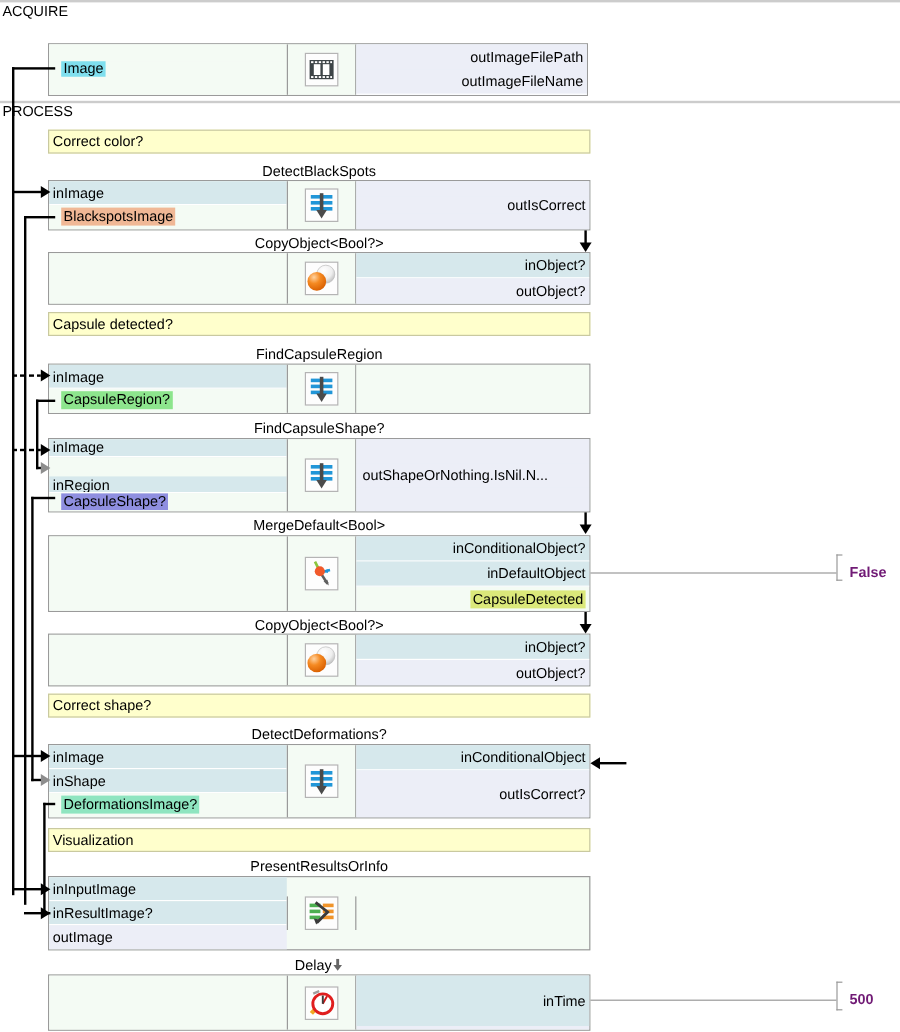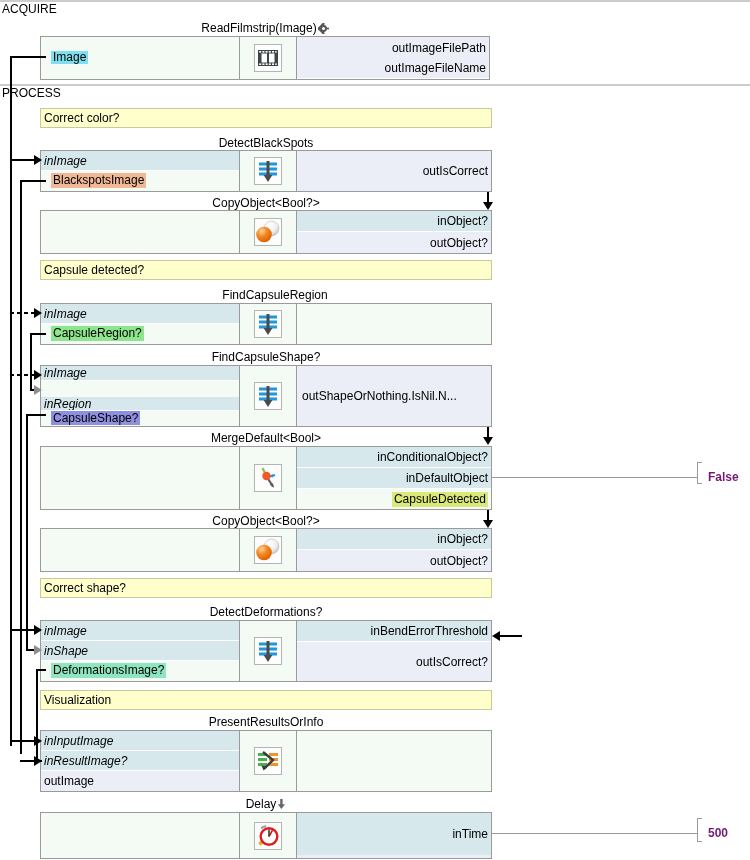--- a/index.html
+++ b/index.html
@@ -76,21 +76,21 @@
     box-sizing:border-box;
     display:flex;
     align-items:center;
     font-size:12px;
     line-height:1;
     height:20px;
     padding:0 3px;
     white-space:nowrap;
     overflow:hidden;
   }
-  .port.in{ background:#d6e8ec; border-bottom:1px solid #ffffff; justify-content:flex-start;font-style:italic;}
+  .port.in{ background:#d6e8ec; border-bottom:1px solid #ffffff; justify-content:flex-start;}
   .port.out{ background:#eceef7; border-bottom:1px solid #ffffff; justify-content:flex-end;}
   .port.right-in{ background:#d6e8ec; border-bottom:1px solid #ffffff; justify-content:flex-end;}
   .port.plain{ background:#f4fbf4; justify-content:flex-start; border-bottom:1px solid transparent;}
   .port.plain-right{ background:#eceef7; justify-content:flex-end;}
   .port.filler{ background:#f4fbf4; flex:1 1 auto;}
   .port.filler-right{ background:#eceef7; flex:1 1 auto;}
 
   .lbl-hl{
     display:inline-block;
     padding:0 2px;
@@ -174,32 +174,20 @@
   svg{display:block;}
 </style>
 </head>
 <body>
 
 <div id="canvas">
 
   <div class="section-rule" style="top:0px;"></div>
   <div class="section-label" style="left:2px; top:2px;">ACQUIRE</div>
 
-  <div class="node-title" style="left:40px; top:21px; width:450px;">
-    <span>ReadFilmstrip(Image)</span><span class="title-gear"><svg width="11" height="11" viewBox="0 0 11 11">
-          <g fill="#555">
-            <circle cx="5.5" cy="5.5" r="3.4"></circle>
-            <rect x="4.7" y="0" width="1.6" height="11"></rect>
-            <rect x="0" y="4.7" width="11" height="1.6"></rect>
-            <rect x="1" y="1" width="1.6" height="9" transform="rotate(45 5.5 5.5)"></rect>
-            <rect x="1" y="1" width="1.6" height="9" transform="rotate(-45 5.5 5.5)"></rect>
-          </g>
-          <circle cx="5.5" cy="5.5" r="1.5" fill="#fff"></circle>
-        </svg></span>
-  </div>
 
   <div class="node" style="left:40px; top:36px; width:450px; height:44px;">
     <div class="node-col col-left" style="width:198px;">
       <div class="port filler"></div>
       <div class="port plain" style="height:20px;">
         <span class="lbl-hl" style="background:#7fdfee;">Image</span>
       </div>
       <div class="port filler"></div>
     </div>
     <div class="node-col col-icon" style="width:58px;">
@@ -288,21 +276,21 @@
       </div>
     </div>
     <div class="node-col col-right" style="width:194px;">
       <div class="port right-in" style="height:21px;">inObject?</div>
       <div class="port out" style="height:21px;border-bottom:none;">outObject?</div>
     </div>
   </div>
 
   <div class="comment" style="left:40px; top:260px; width:452px; height:20px;">Capsule detected?</div>
 
-  <div class="node-title" style="left:49px; top:288px; width:452px;">FindCapsuleRegion</div>
+  <div class="node-title" style="left:40px; top:288px; width:452px;">FindCapsuleRegion</div>
   <div class="node" style="left:40px; top:303px; width:452px; height:42px;">
     <div class="node-col col-left" style="width:198px;">
       <div class="port in" style="height:20px;">inImage</div>
       <div class="port plain" style="height:20px;">
         <span class="lbl-hl" style="background:#8de58d;">CapsuleRegion?</span>
       </div>
     </div>
     <div class="node-col col-icon" style="width:58px;">
       <div class="icon-frame">
         <svg width="26" height="26" viewBox="0 0 26 26">
@@ -407,29 +395,29 @@
             <rect x="4" y="4.5" width="18" height="3"></rect>
             <rect x="4" y="9.5" width="18" height="3"></rect>
             <rect x="4" y="14.5" width="18" height="3"></rect>
           </g>
           <rect x="11.5" y="3" width="3" height="15" fill="#4a4a4a"></rect>
           <polygon points="13,24 8.6,17 17.4,17" fill="#4a4a4a"></polygon>
         </svg>
       </div>
     </div>
     <div class="node-col col-right" style="width:194px;">
-      <div class="port right-in" style="height:21px;">inBendErrorThreshold</div>
+      <div class="port right-in" style="height:21px;">inConditionalObject</div>
       <div class="port out" style="height:39px;border-bottom:none;">outIsCorrect?</div>
     </div>
   </div>
 
   <div class="comment" style="left:40px; top:690px; width:452px; height:20px;">Visualization</div>
 
   <div class="node-title" style="left:40px; top:715px; width:452px;">PresentResultsOrInfo</div>
-  <div class="node" style="left:40px; top:730px; width:452px; height:62px;">
+  <div class="node" style="left:40px; top:730px; width:452px; height:62px;align-items:center;">
     <div class="node-col col-left" style="width:198px;">
       <div class="port in" style="height:20px;">inInputImage</div>
       <div class="port in" style="height:20px;">inResultImage?</div>
       <div class="port out" style="height:20px;justify-content:flex-start;border-bottom:none;">outImage</div>
     </div>
     <div class="node-col col-icon" style="width:58px;">
       <div class="icon-frame">
         <svg width="26" height="26" viewBox="0 0 26 26">
           <g fill="#4caf50">
             <rect x="3" y="5" width="9" height="3"></rect>

